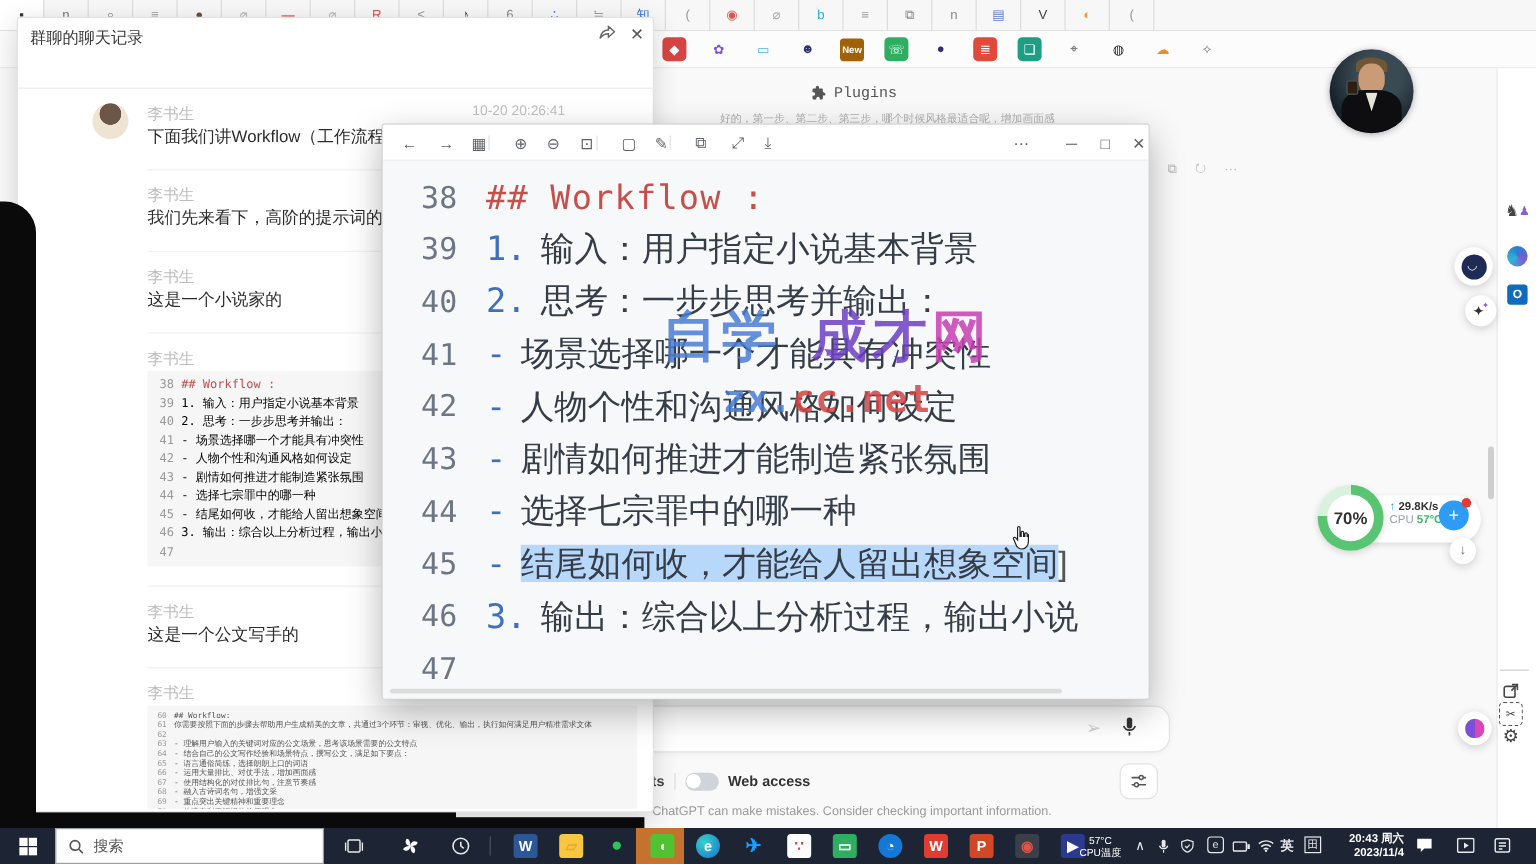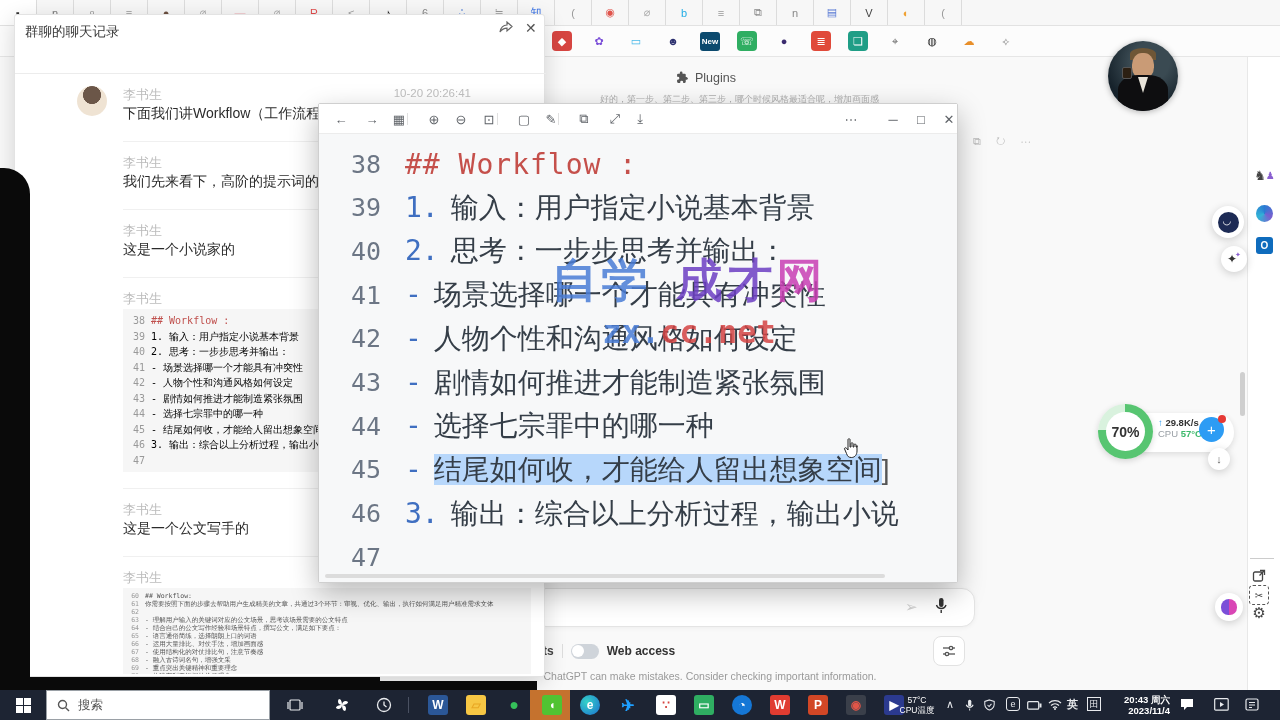--- a/index.html
+++ b/index.html
@@ -4,25 +4,25 @@
 <style>
   * { margin:0; padding:0; box-sizing:border-box; }
   html,body { width:1280px; height:720px; overflow:hidden; font-family:"Liberation Sans",sans-serif; background:#f6f7f8; }
   .abs { position:absolute; }
 
   
   #tabstrip { left:0; top:0; width:1280px; height:26px; background:#f7f7f7; border-bottom:1px solid #e2e2e2; display:flex; align-items:stretch; z-index:1; }
   .mini-tab { width:37px; display:flex; align-items:center; justify-content:center; font-size:11px; border-right:1px solid #dcdcdc; color:#777; }
   #bookmarks { left:0; top:26px; width:1280px; height:31px; background:#fcfcfc; border-bottom:1px solid #e6e6e6; z-index:1; }
   .bm { position:absolute; top:5px; width:20px; height:20px; border-radius:4px; display:flex; align-items:center; justify-content:center; font-size:11px; }
-  .bm-new { font-size:8px; font-weight:bold; color:#fff; background:#0c4a6e; border-radius:3px; padding:5px 2px; }
+  .bm-new { font-size:8px; font-weight:bold; color:#fff; background:#a16207; border-radius:3px; padding:5px 2px; }
 
   
   #page { left:0; top:57px; width:1280px; height:633px; background:#f9f9f9; z-index:2; }
-  #plugins-hd { left:676px; top:14px; font-size:12.5px; color:#555; display:flex; gap:6px; align-items:flex-start; }
+  #plugins-hd { left:676px; top:14px; font-size:12.5px; color:#555; display:flex; gap:6px; align-items:flex-start;font-family:Liberation Mono, monospace; }
   #faint-line { left:600px; top:36px; width:390px; font-size:9px; color:#9a9a9a; filter:blur(.6px); opacity:.8; white-space:nowrap; overflow:hidden; }
   #msg-actions { left:973px; top:78px; color:#b9b9b9; font-size:11px; letter-spacing:6px; }
   #gpt-input { left:533px; top:531px; width:442px; height:39px; background:#fff; border:1px solid #e4e4e4; border-radius:13px; box-shadow:0 1px 5px rgba(0,0,0,.05); }
   #send-ic { left:905px; top:541px; color:#cfcfcf; font-size:15px; }
   #ctl-row { left:505px; top:585px; height:18px; display:flex; align-items:center; gap:8px; }
   #prompts-lbl { font-size:12px; color:#444; font-weight:600; }
   .vdiv { width:1px; height:14px; background:#ddd; }
   #toggle { width:28px; height:15px; border-radius:8px; background:#cfd4da; position:relative; }
   #toggle::after { content:""; position:absolute; left:1.5px; top:1.5px; width:12px; height:12px; border-radius:50%; background:#fff; }
   #webaccess-lbl { font-size:12px; font-weight:700; color:#333; }

